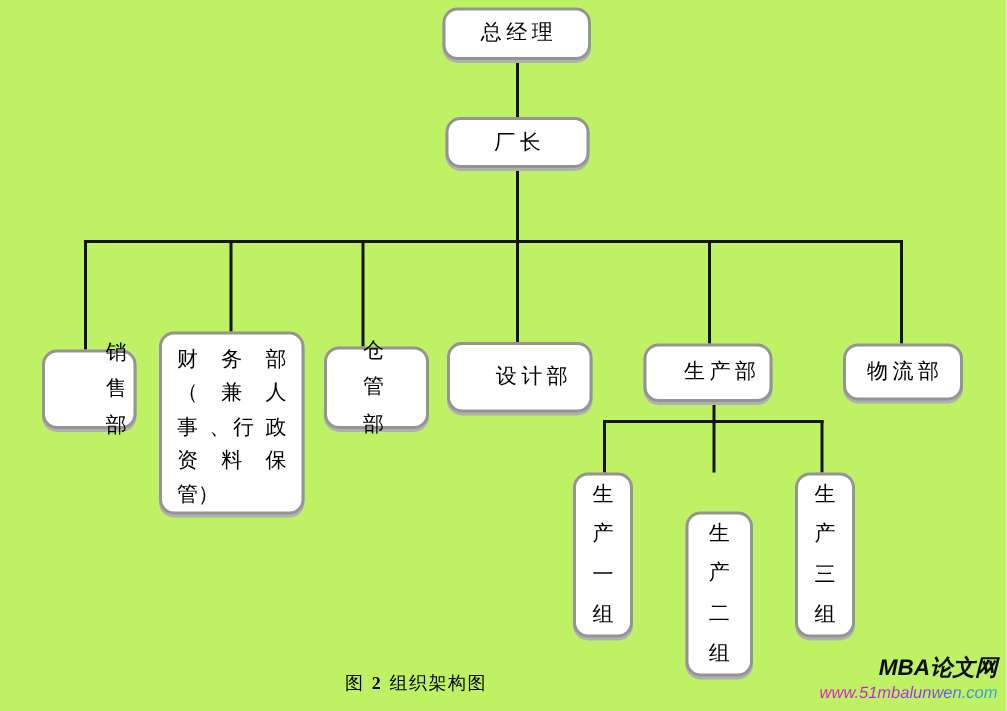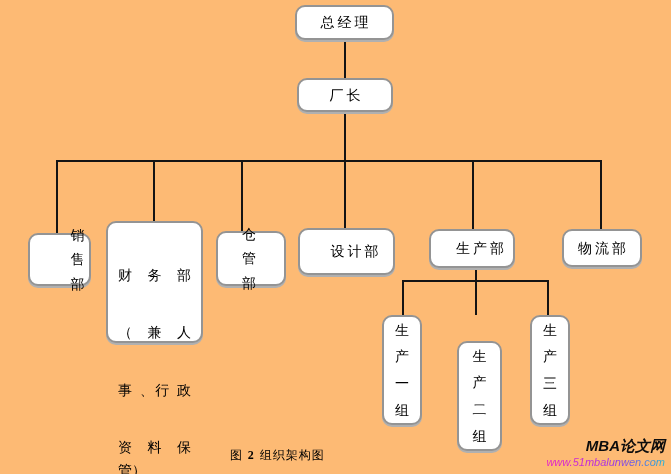--- a/index.html
+++ b/index.html
@@ -1,17 +1,17 @@
 <!DOCTYPE html>
 <html><head>
 <meta charset="utf-8">
 <style>
   html,body{margin:0;padding:0;background:#ffffff;}
   .stage{
-    position:relative;width:671px;height:474px;background:#fdba74;overflow:hidden;
+    position:relative;width:671px;height:474px;background:#bef264;overflow:hidden;
     font-family:"DejaVu Serif","Liberation Serif",serif;color:#000;
   }
   
   .vline,.hline{position:absolute;background:#141414;}
   .vline{width:2px;}
   .hline{height:2px;}
   
   .node{
     position:absolute;background:#fff;
     border:2px solid #949494;border-radius:10px;
@@ -19,21 +19,21 @@
     display:flex;align-items:center;justify-content:center;
     font-size:14px;line-height:1.5;box-sizing:border-box;
   }
   .node .lbl{letter-spacing:3px;text-indent:3px;text-align:center;}
   
   .node .lbl2{width:2.45em;word-break:break-all;text-align:center;letter-spacing:4px;line-height:1.75;}
   
   .node .lblv{width:1.05em;word-break:break-all;text-align:center;line-height:1.9;}
   
   .finbody{width:100%;padding:6px 10px;box-sizing:border-box;font-size:14px;line-height:1.6;}
-  .jline{text-align:justify;text-align-last:justify;margin-top:35px;}
+  .jline{text-align:justify;text-align-last:justify;}
   .lline{text-align:left;}
   
   .caption{
     position:absolute;left:230px;top:447px;width:270px;text-align:left;
     font-size:12px;letter-spacing:1px;
   }
   .caption .num{font-weight:bold;font-family:"Liberation Serif","DejaVu Serif",serif;}
   
   .wm{position:absolute;right:6px;top:437px;text-align:right;line-height:1.1;
       font-family:"Liberation Sans","DejaVu Sans",sans-serif;}

